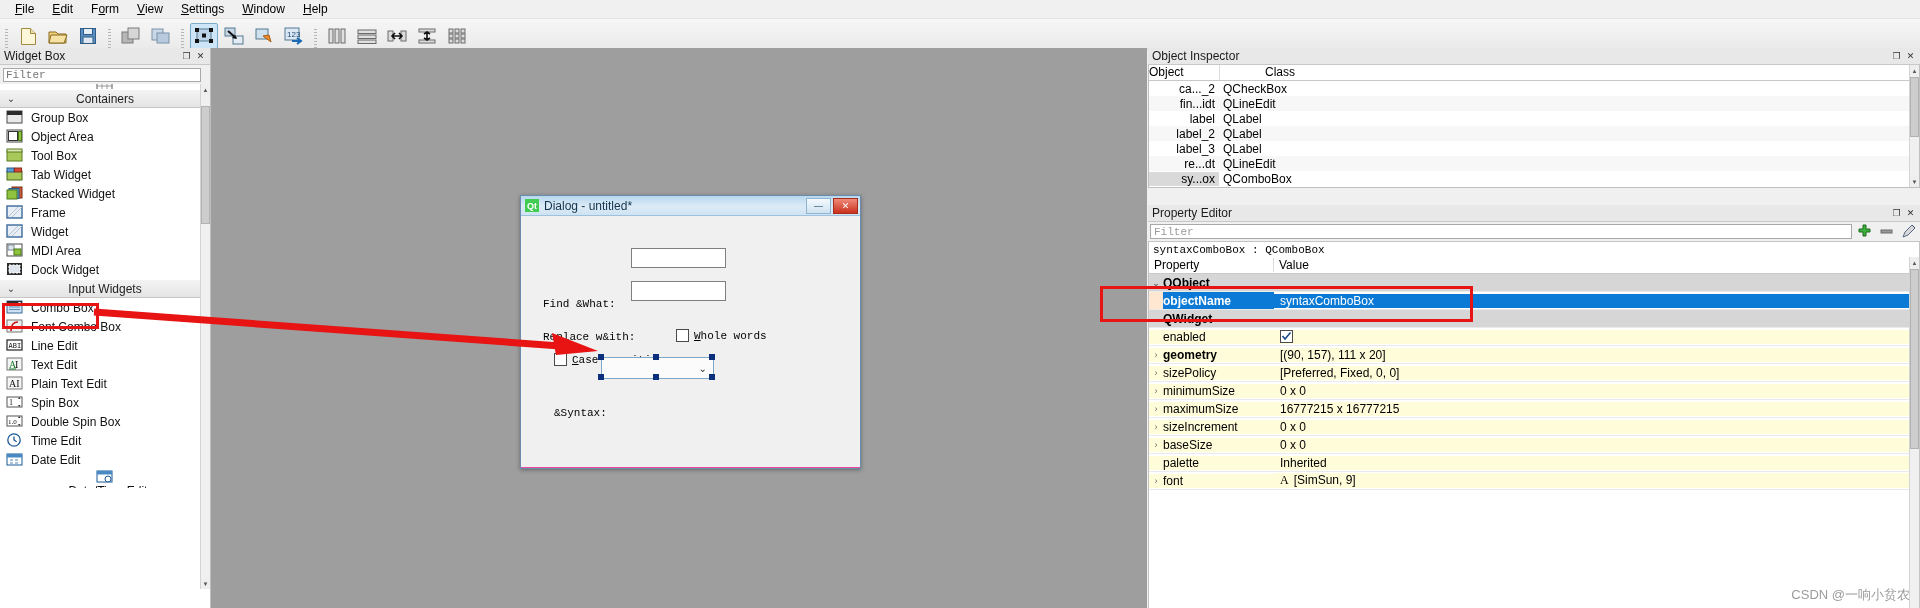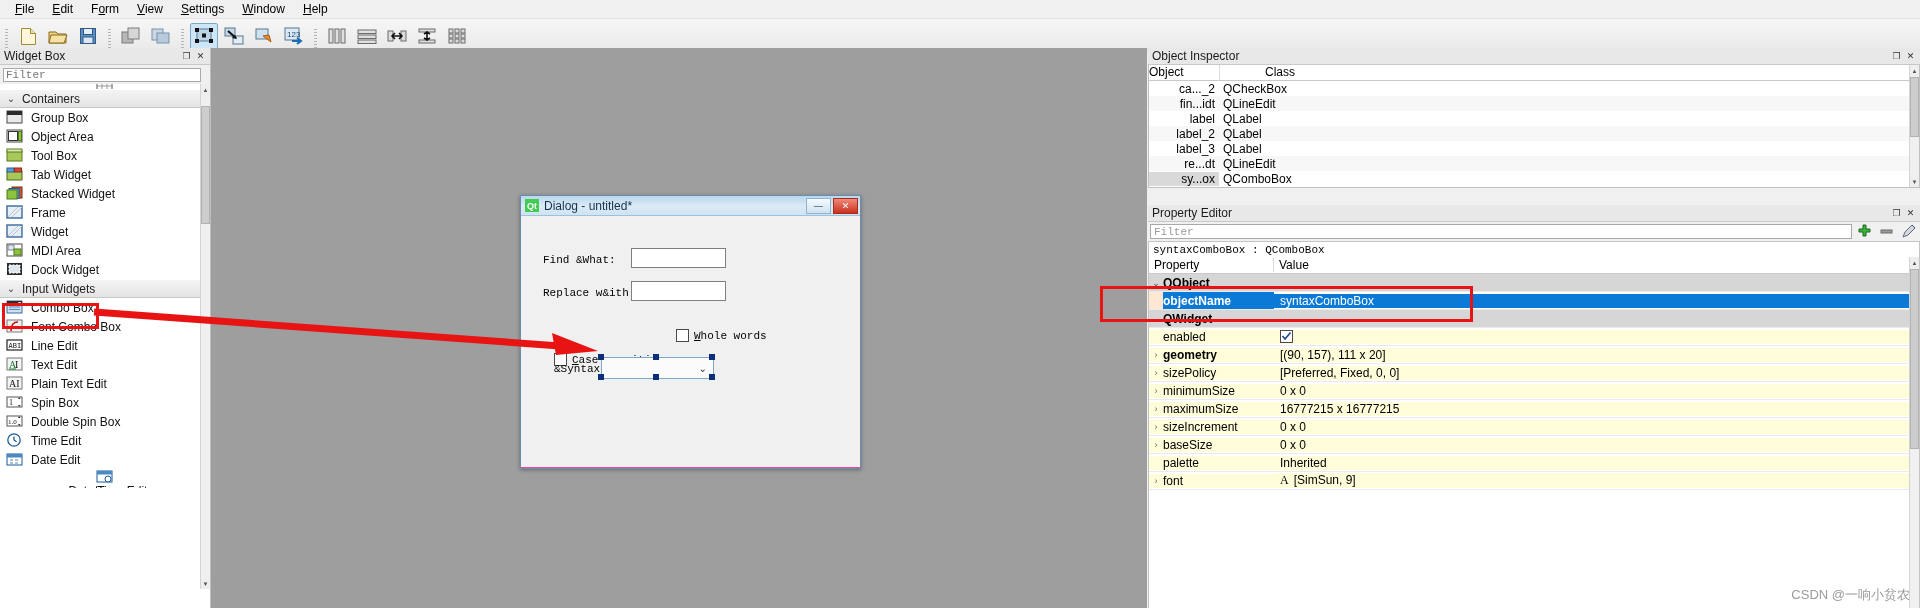--- a/index.html
+++ b/index.html
@@ -40,21 +40,21 @@
     width:198px;height:14px;box-sizing:border-box;border:1px solid #a9a9a9;background:#fff;
     font-family:"Liberation Mono","DejaVu Sans Mono",monospace;font-size:11px;color:#9b9b9b;padding:0 2px;
   }
   .wb-list{height:505px;overflow:hidden;position:relative;background:#fff;}
   .wb-group{
     height:17px;background:linear-gradient(to bottom,#f4f4f4,#e4e4e4);
     border-top:1px solid #fff;border-bottom:1px solid #c6c6c6;
     display:flex;align-items:center;position:relative;font-size:12px;color:#222;
   }
   .wb-group .chev{width:22px;text-align:center;font-size:10px;color:#444;}
-  .wb-group .gtitle{flex:1;padding-right:22px;}
+  .wb-group .gtitle{flex:1;text-align:center;padding-right:22px;}
   .wb-item{height:19px;display:flex;align-items:center;padding-left:6px;font-size:12px;color:#111;}
   .wb-ico{width:18px;height:15px;margin-right:7px;flex:none;position:relative;}
   .wb-partial{overflow:hidden;flex-direction:column;}
   .wb-scroll{position:absolute;right:0;top:0;width:9px;height:505px;background:#f0f0f0;border-left:1px solid #d4d4d4;}
   .wb-thumb{position:absolute;left:0;top:22px;width:9px;height:118px;background:#cdcdcd;border:1px solid #b2b2b2;box-sizing:border-box;}
   .wb-arrow{position:absolute;left:0;width:9px;height:11px;background:#eee;display:flex;align-items:center;justify-content:center;font-size:6px;color:#555;}
 
   
   .canvas{position:absolute;left:211px;top:48px;width:936px;height:560px;background:#9e9e9e;}
 
@@ -66,21 +66,21 @@
   .qt-logo{width:14px;height:13px;background:#41cd52;color:#fff;font-size:9px;font-weight:bold;
      display:flex;align-items:center;justify-content:center;margin-right:5px;font-family:"Liberation Sans",sans-serif;}
   .qd-title .t{font-size:12px;color:#14344c;flex:1;}
   .wbtn{width:23px;height:14px;margin-right:2px;border:1px solid #8fb4d0;background:linear-gradient(to bottom,#f4fafe,#cfe2f0);
      display:flex;align-items:center;justify-content:center;font-size:9px;color:#24506e;}
   .wbtn.close{background:linear-gradient(to bottom,#f08a7a,#c9301c);border-color:#a82b1c;color:#fff;}
   .qd-body{position:relative;height:251px;
     background-color:#f0f0f0;
     background-image:radial-gradient(#aaa 0.7px,transparent 0.7px);
     background-size:10px 10px;background-position:4px 4px;}
-  .q-label{position:absolute;font-family:"Liberation Mono","DejaVu Sans Mono",monospace;font-size:11px;color:#000;white-space:nowrap;}
+  .q-label{position:absolute;font-family:"Liberation Mono","DejaVu Sans Mono",monospace;font-size:11px;color:#000;white-space:nowrap;margin-top:44px;}
   .q-line{position:absolute;background:#fff;border:1px solid #7f7f7f;}
   .q-check{position:absolute;display:flex;align-items:center;font-family:"Liberation Mono","DejaVu Sans Mono",monospace;font-size:11px;}
   .q-check .bx{width:11px;height:11px;background:#fff;border:1px solid #4a4a4a;margin-right:5px;}
   .q-check u{text-decoration:underline;}
   .q-combo{position:absolute;background:#fbfbfb;border:1px solid #7da7c9;display:flex;align-items:center;justify-content:flex-end;}
   .q-combo .cv{margin-right:6px;font-size:10px;color:#333;}
   .handle{position:absolute;width:6px;height:6px;background:#0b2f7a;}
 
   
   .rdock{position:absolute;left:1148px;top:48px;width:772px;height:560px;background:#f0f0f0;}

